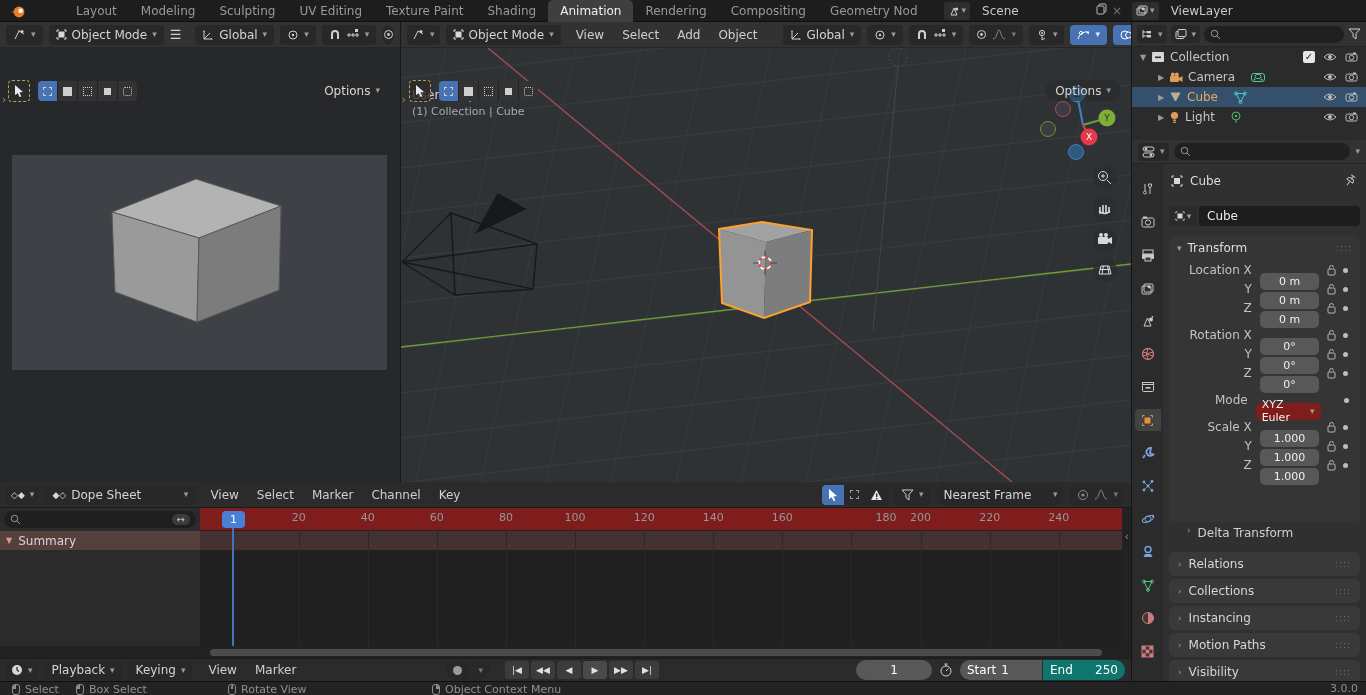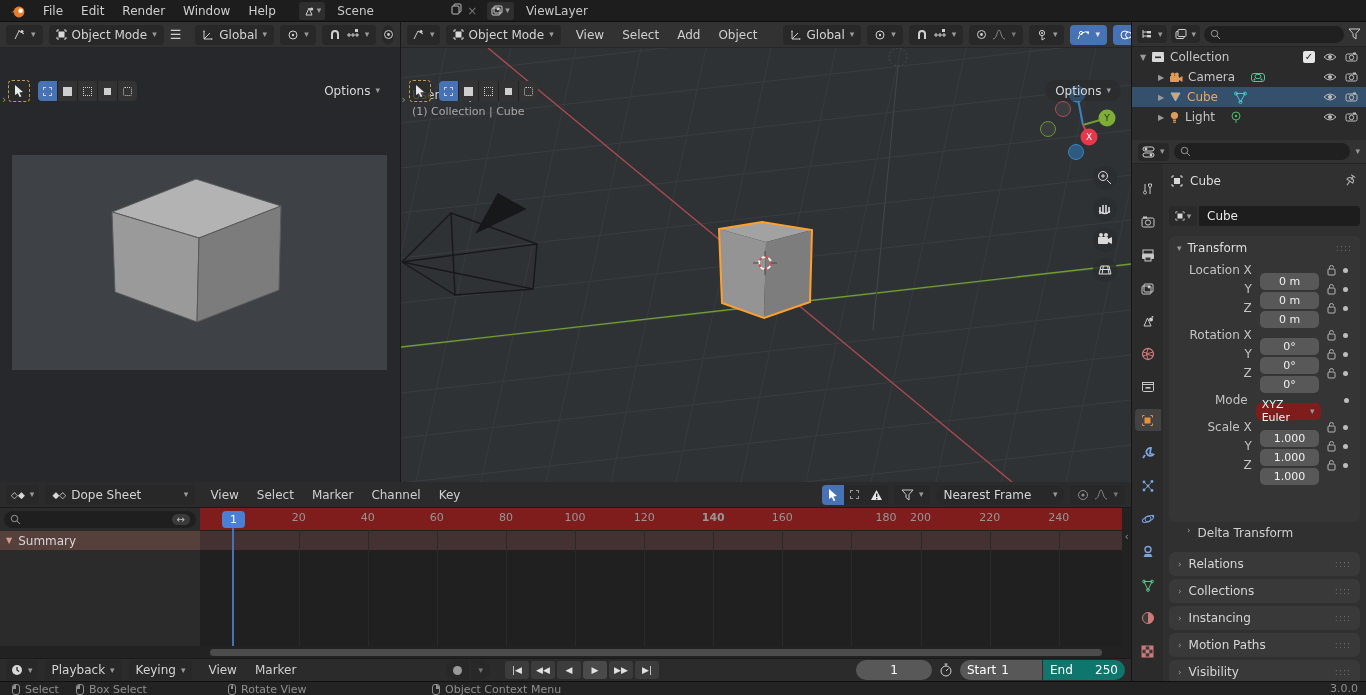--- a/index.html
+++ b/index.html
@@ -154,26 +154,31 @@
 <div id="app">
 
   <header id="topbar" class="abs">
     <span style="margin:0 8px 0 10px">
       <svg width="16" height="14" viewBox="0 0 16 14">
           <circle cx="9" cy="8" r="5.4" fill="#e87d2c"></circle>
           <circle cx="10.6" cy="6.8" r="2.3" fill="#fff"></circle>
           <path d="M1 9 L7 4 L9 6 Z" fill="#e87d2c"></path>
         </svg>
     </span>
-    <nav id="topbar-menus" class="row">
-        <div class="menu-item">File</div>
-        <div class="menu-item">Edit</div>
-        <div class="menu-item">Render</div>
-        <div class="menu-item">Window</div>
-        <div class="menu-item">Help</div>
+    <nav id="topbar-tabs">
+        <div class="tab">Layout</div>
+        <div class="tab">Modeling</div>
+        <div class="tab">Sculpting</div>
+        <div class="tab">UV Editing</div>
+        <div class="tab">Texture Paint</div>
+        <div class="tab">Shading</div>
+        <div class="tab active">Animation</div>
+        <div class="tab">Rendering</div>
+        <div class="tab">Compositing</div>
+        <div class="tab">Geometry Nod</div>
       </nav>
     <div style="margin-left:14px" class="id-selector">
       <span class="id-icon">
         <svg class="mini-ic" viewBox="0 0 12 12">
             <path d="M3 10 L6 3 L9 10 Z" fill="none" stroke="#cfcfcf"></path>
             <circle cx="8.6" cy="4" r="1.6" fill="#cfcfcf"></circle>
           </svg>
         <span class="chev">▾</span>
         </span>
       <span style="background:#1d1d1d;height:18px;display:flex;align-items:center;padding:0 8px;width:118px;border-radius:3px 0 0 3px">Scene</span>
@@ -1055,21 +1060,21 @@
         <span style="margin-left:auto;color:#bdbdbd;background:#3a3a3a;border-radius:8px;padding:0 5px;font-size:10px">↔</span>
       </div>
     </div>
     <div id="ds-ruler">
         <div class="ruler-num" style="left: 98.645px;">20</div>
         <div class="ruler-num" style="left: 167.745px;">40</div>
         <div class="ruler-num" style="left: 236.845px;">60</div>
         <div class="ruler-num" style="left: 305.945px;">80</div>
         <div class="ruler-num" style="left: 375.045px;">100</div>
         <div class="ruler-num" style="left: 444.145px;">120</div>
-        <div class="ruler-num" style="left: 513.245px; font-weight: bold;">140</div>
+        <div class="ruler-num" style="left: 513.245px;">140</div>
         <div class="ruler-num" style="left: 582.345px;">160</div>
         <div class="ruler-num" style="left: 686px;">180</div>
         <div class="ruler-num" style="left: 720.545px;">200</div>
         <div class="ruler-num" style="left: 789.645px;">220</div>
         <div class="ruler-num" style="left: 858.745px;">240</div>
       </div>
     <div id="ds-keys">
       <div id="summary-strip">
           <div class="gridline" style="left: 98.645px; background: rgb(78, 58, 58);"></div>
           <div class="gridline" style="left: 167.745px; background: rgb(78, 58, 58);"></div>

